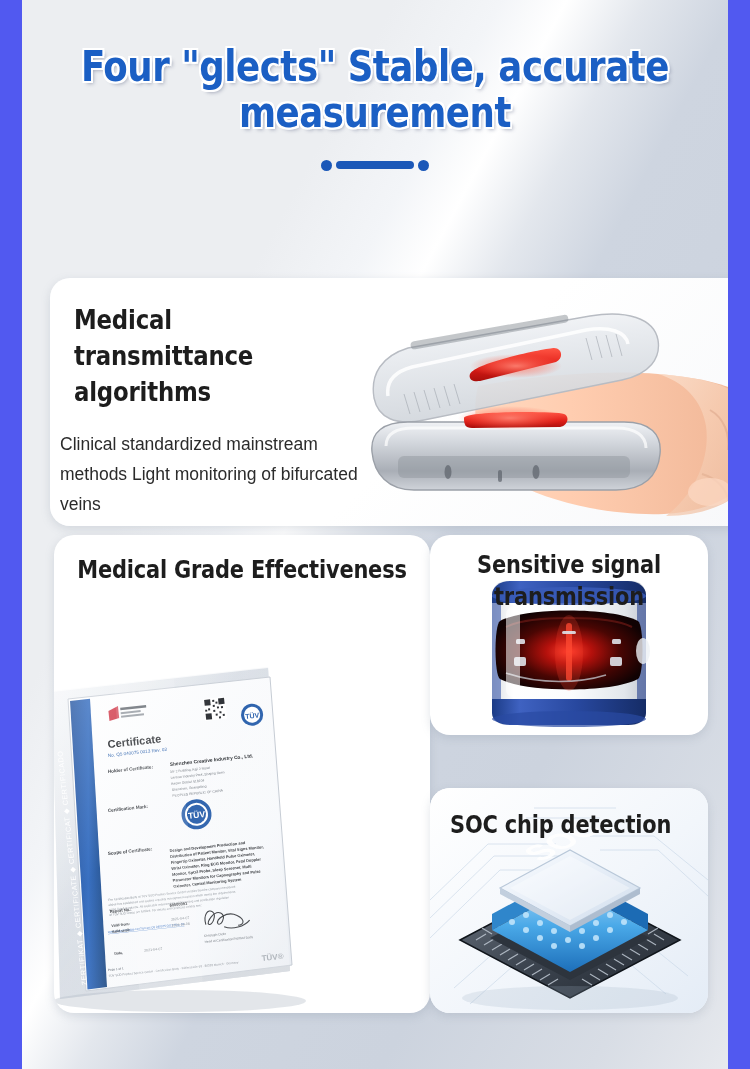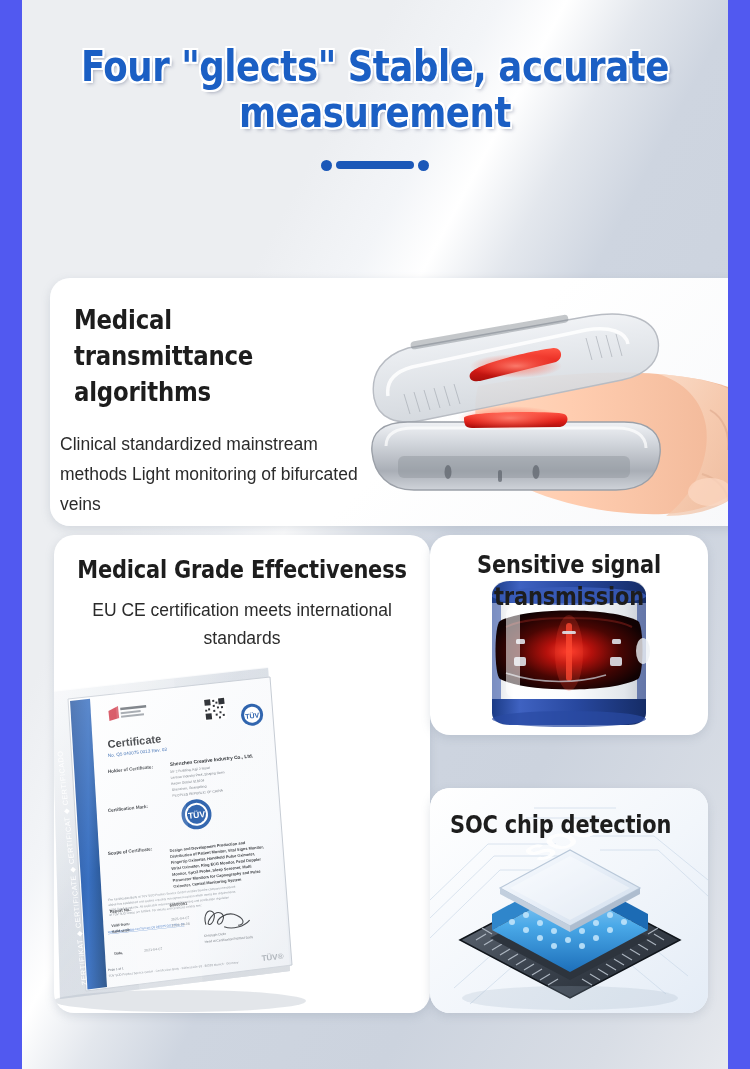--- a/index.html
+++ b/index.html
@@ -298,21 +298,20 @@
         <ellipse cx="152" cy="140" rx="52" ry="12" fill="url(#redglow)"></ellipse>
       </svg>
     </div>
 
     <div class="card-title">Medical transmittance algorithms</div>
     <div class="card-body">Clinical standardized mainstream methods Light monitoring of bifurcated veins</div>
   </div>
 
   <div class="card" id="card-certification">
     <div class="card-title">Medical Grade Effectiveness</div>
-    <div class="card-body">EU CE certification meets international standards</div>
 
     <div class="art-certificate">
       <svg width="376" height="358" viewBox="0 0 376 358">
         <defs>
           <linearGradient id="stand" x1="0" y1="0" x2="1" y2="1">
             <stop offset="0%" stop-color="#e9edf2"></stop>
             <stop offset="55%" stop-color="#c3cbd6"></stop>
             <stop offset="100%" stop-color="#97a1ae"></stop>
           </linearGradient>
           <linearGradient id="paper" x1="0" y1="0" x2="1" y2="1">

